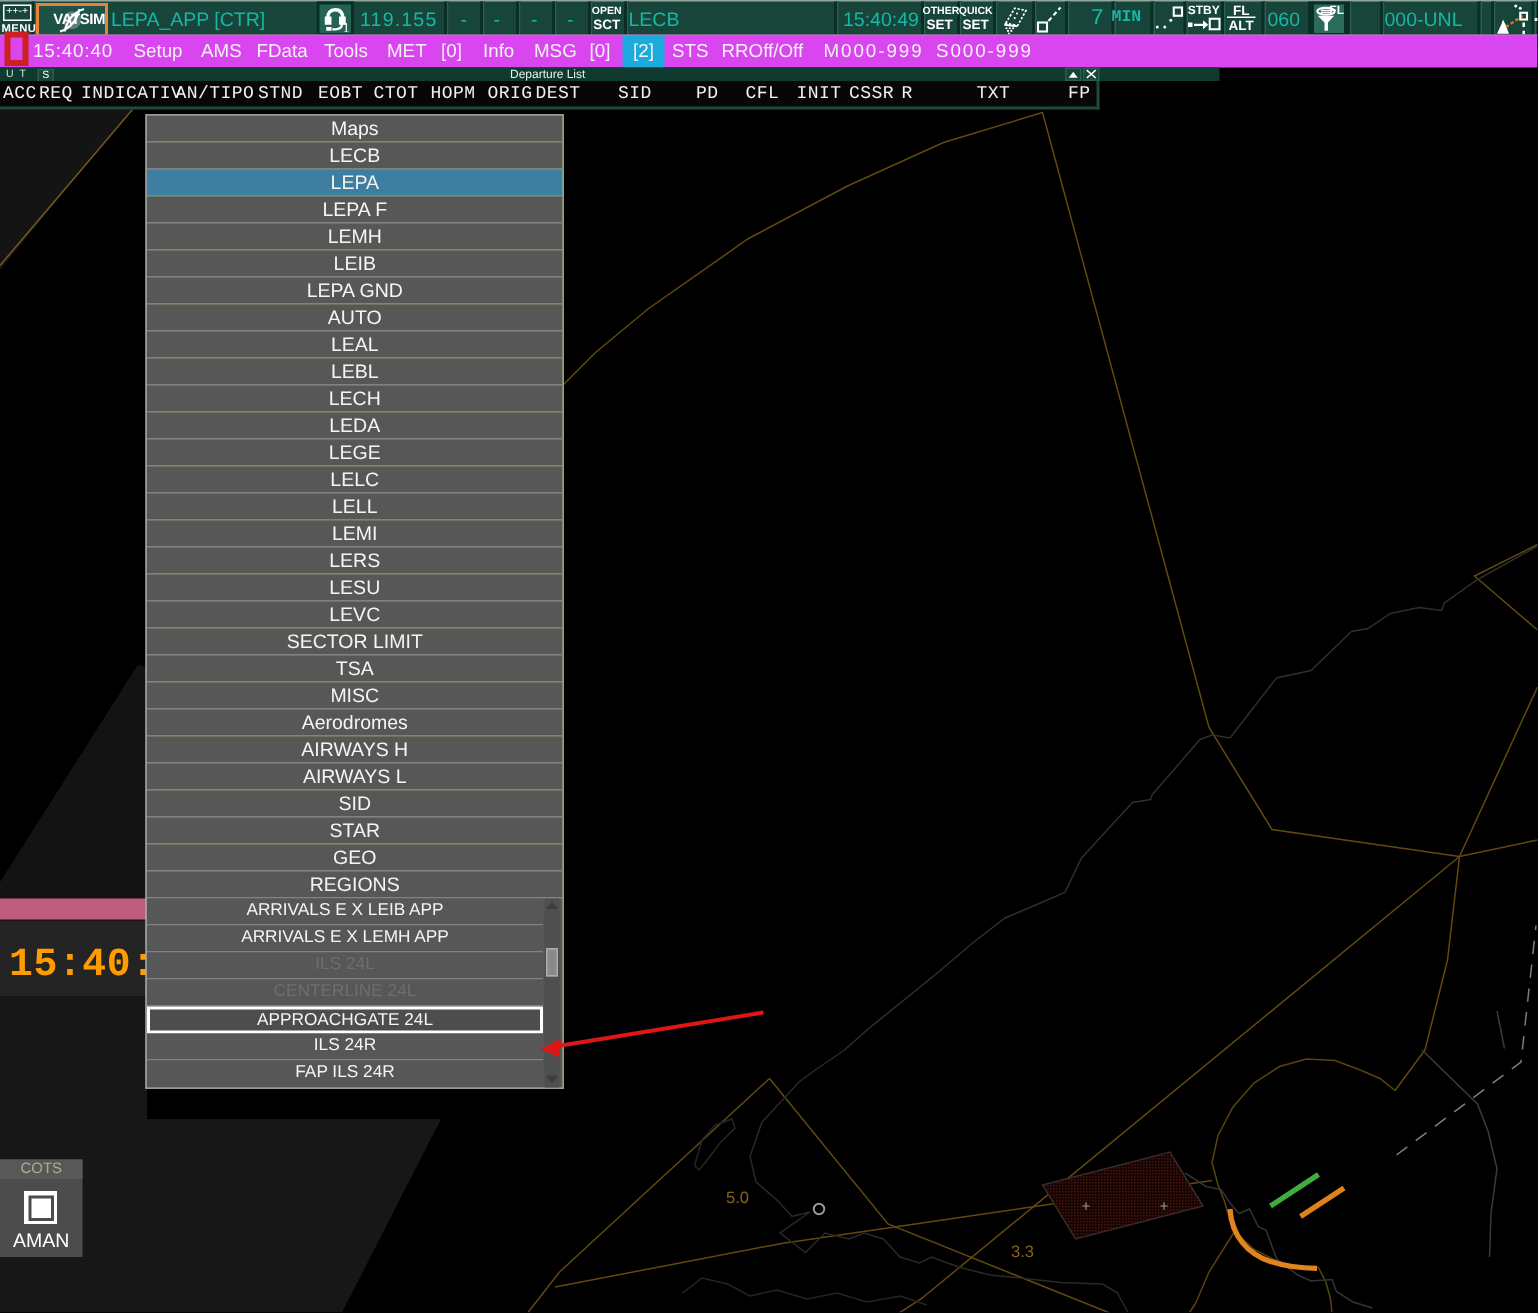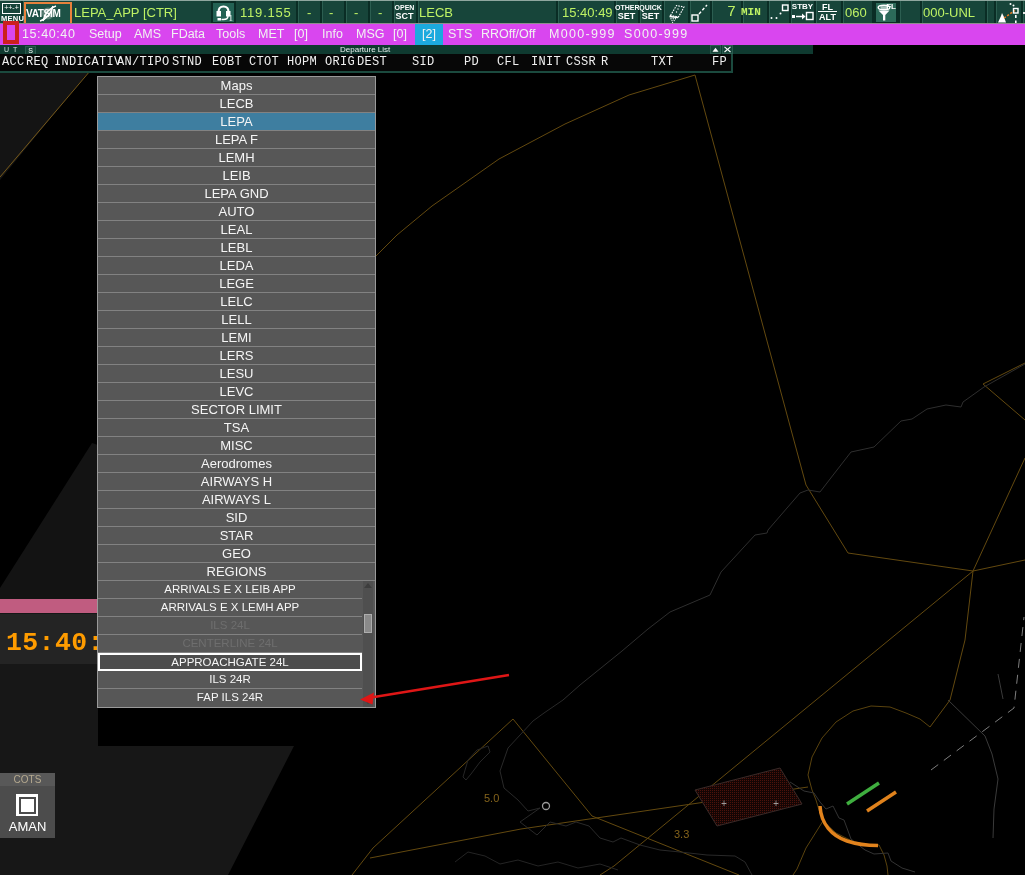--- a/index.html
+++ b/index.html
@@ -1,20 +1,20 @@
 <!DOCTYPE html>
 <html><head>
 <meta charset="utf-8">
 <style>
   html,body{margin:0;padding:0;}
   body{width:1025px;height:875px;background:#000;position:relative;overflow:hidden;
        font-family:"Liberation Sans",sans-serif;}
   .abs{position:absolute;}
   .sep{position:absolute;top:0;width:2px;height:23px;background:#0a2d25;border-right:1px solid #2c5e51;}
-  .tb-txt{position:absolute;color:#bef264;font-size:13px;line-height:23px;white-space:nowrap;}
+  .tb-txt{position:absolute;color:#14b8a6;font-size:13px;line-height:23px;white-space:nowrap;}
   .stk{position:absolute;top:2px;color:#fff;font-size:7px;font-weight:bold;text-align:center;line-height:9px;white-space:nowrap;}
   .mi{position:absolute;top:0;color:#f2f2f2;font-size:12.5px;line-height:21px;white-space:nowrap;}
   .hdr{position:absolute;top:0;color:#f0f0f0;font-family:"Liberation Mono",monospace;font-size:12px;line-height:17px;letter-spacing:0.3px;}
   .mrow{height:17px;border-bottom:1px solid #828282;background:#575757;color:#f5f5f5;
         font-size:13px;line-height:17px;text-align:center;}
   .sub .mrow{font-size:11.5px;}
 </style>
 </head>
 <body>
 
@@ -97,21 +97,21 @@
   <div class="sep" style="left:872px"></div>
   <div class="sep" style="left:898px"></div>
   <div class="sep" style="left:920px"></div>
   <div class="sep" style="left:985px"></div>
   <div class="sep" style="left:994px"></div>
   <div class="sep" style="left:1021px"></div>
 
   <div class="abs" style="left:2px;top:2px;width:17px;height:9px;border:1px solid #fff;color:#fff;font-size:7px;line-height:8px;text-align:center;letter-spacing:0">++-+</div>
   <div class="abs" style="left:1px;top:13px;color:#fff;font-size:7.5px;font-weight:bold;letter-spacing:0.3px">MENU</div>
 
-  <div class="abs" style="left:24px;top:1px;width:44px;height:19px;border:2px solid #e8813c;background:#1d5246;color:#fff;text-align:left;">
+  <div class="abs" style="left:24px;top:1px;width:44px;height:19px;border:2px solid #e8813c;background:#1d5246;color:#fff;text-align:right;">
     <svg class="abs" style="left:0px;top:0px" width="44" height="19" viewBox="0 0 44 19">
       <circle cx="22" cy="9.5" r="6" fill="#8fa5a0" opacity="0.55"></circle>
       <path d="M 14,17 Q 24,14 27,2" stroke="#fff" stroke-width="1.5" fill="none"></path>
       <path d="M 30,2 Q 20,5 17,17" stroke="#fff" stroke-width="1.5" fill="none"></path>
     </svg>
     <span class="abs" style="left:0;top:0;width:44px;font-size:10px;font-weight:bold;line-height:19px;letter-spacing:-0.3px;color:#fff">VATSIM</span>
   </div>
   <div class="tb-txt" style="left:74px">LEPA_APP [CTR]</div>
 
   <div class="abs" style="left:211px;top:0;width:25px;height:23px;background:#236254;border:2px solid #0a2d25;box-sizing:border-box;">
@@ -268,20 +268,21 @@
   <div class="mrow">Maps</div>
   <div class="mrow">LECB</div>
   <div class="mrow" style="background:#3e7ea0">LEPA</div>
   <div class="mrow">LEPA F</div>
   <div class="mrow">LEMH</div>
   <div class="mrow">LEIB</div>
   <div class="mrow">LEPA GND</div>
   <div class="mrow">AUTO</div>
   <div class="mrow">LEAL</div>
   <div class="mrow">LEBL</div>
+  <div class="mrow">LECH</div>
   <div class="mrow">LEDA</div>
   <div class="mrow">LEGE</div>
   <div class="mrow">LELC</div>
   <div class="mrow">LELL</div>
   <div class="mrow">LEMI</div>
   <div class="mrow">LERS</div>
   <div class="mrow">LESU</div>
   <div class="mrow">LEVC</div>
   <div class="mrow">SECTOR LIMIT</div>
   <div class="mrow">TSA</div>

